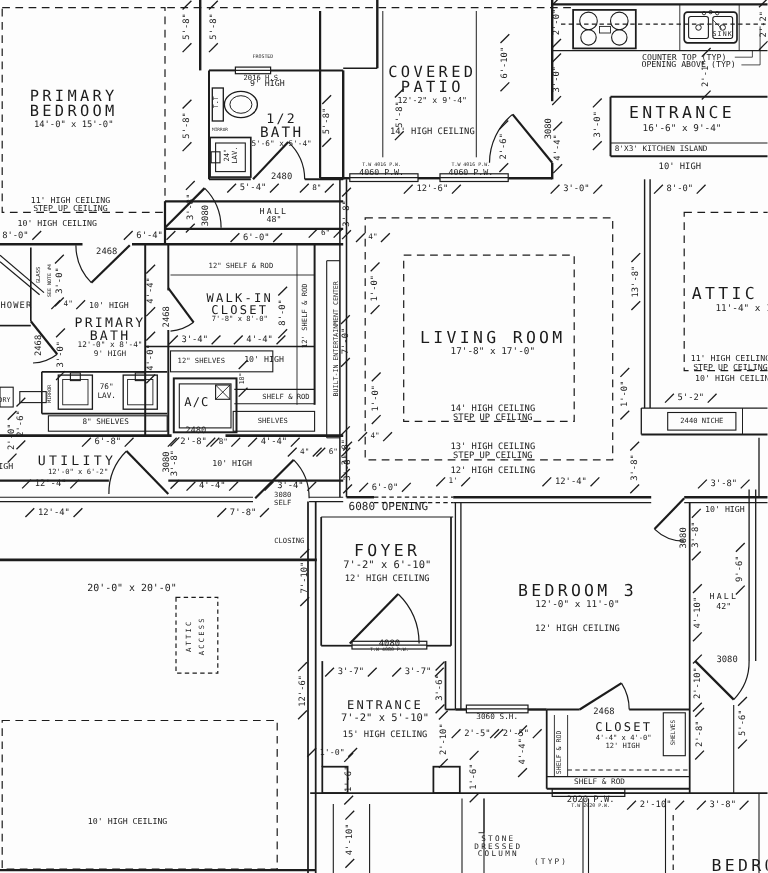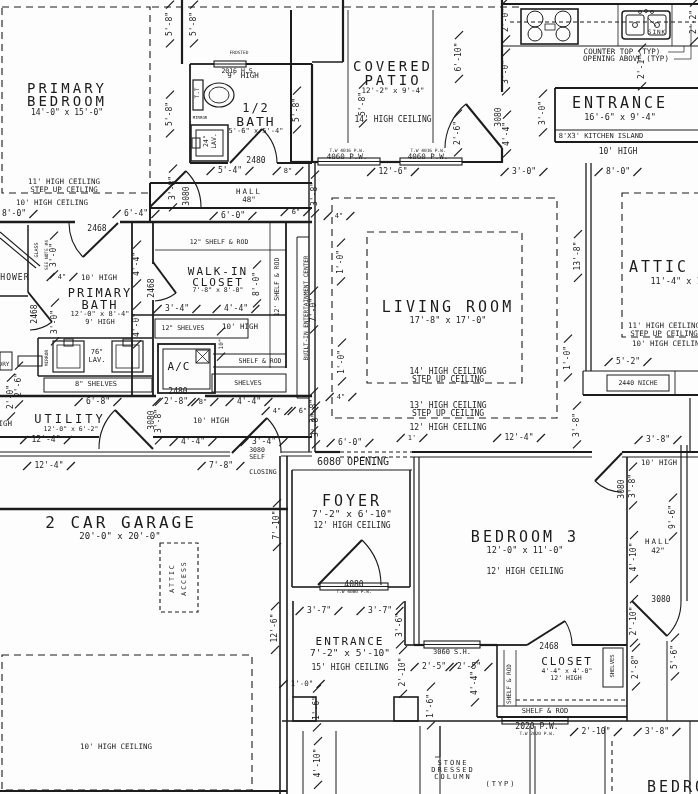--- a/index.html
+++ b/index.html
@@ -550,24 +550,23 @@
       <span class="lbl" style="left: 176px; top: 402px; font-size: 8px; transform: translate(-50%, -50%);">2'-8"</span>
       <span class="lbl" style="left: 203px; top: 402px; font-size: 7px; transform: translate(-50%, -50%);">8"</span>
       <span class="lbl" style="left: 249px; top: 402px; font-size: 8px; transform: translate(-50%, -50%);">4'-4"</span>
       <span class="lbl" style="left: 277px; top: 411px; font-size: 7px; transform: translate(-50%, -50%);">4"</span>
       <span class="lbl" style="left: 303px; top: 411px; font-size: 7px; transform: translate(-50%, -50%);">6"</span>
       <span class="lbl" style="left: 211px; top: 421px; font-size: 7.5px; transform: translate(-50%, -50%);">10' HIGH</span>
       <span class="lbl" style="left: 193px; top: 442px; font-size: 8px; transform: translate(-50%, -50%);">4'-4"</span>
       <span class="lbl" style="left: 264px; top: 442px; font-size: 8px; transform: translate(-50%, -50%);">3'-4"</span>
       <span class="lbl" style="left: 257px; top: 450px; font-size: 6.5px; transform: translate(-50%, -50%);">3080</span>
       <span class="lbl" style="left: 257px; top: 457px; font-size: 6.5px; transform: translate(-50%, -50%);">SELF</span>
-      <span class="lbl" style="left: 263px; top: 472px; font-size: 6.5px; transform: translate(-50%, -50%);">CLOSING</span>
+      <span class="lbl" style="left: 263px; top: 492px; font-size: 6.5px; transform: translate(-50%, -50%);">CLOSING</span>
       <span class="lbl" style="left: 221px; top: 466px; font-size: 8px; transform: translate(-50%, -50%);">7'-8"</span>
       <span class="lbl" style="left: 316px; top: 425px; font-size: 8px; transform: translate(-50%, -50%) rotate(-90deg);">3'-8"</span>
-      <span class="lbl" style="left: 121px; top: 523px; font-size: 16px; letter-spacing: 3px; transform: translate(-50%, -50%);">2 CAR GARAGE</span>
       <span class="lbl" style="left: 120px; top: 536px; font-size: 9px; transform: translate(-50%, -50%);">20'-0" x 20'-0"</span>
       <span class="lbl" style="left: 172px; top: 578px; font-size: 6.5px; letter-spacing: 2px; transform: translate(-50%, -50%) rotate(-90deg);">ATTIC</span>
       <span class="lbl" style="left: 184px; top: 578px; font-size: 6.5px; letter-spacing: 2px; transform: translate(-50%, -50%) rotate(-90deg);">ACCESS</span>
       <span class="lbl" style="left: 277px; top: 525px; font-size: 8px; transform: translate(-50%, -50%) rotate(-90deg);">7'-10"</span>
       <span class="lbl" style="left: 275px; top: 628px; font-size: 8px; transform: translate(-50%, -50%) rotate(-90deg);">12'-6"</span>
       <span class="lbl" style="left: 116px; top: 747px; font-size: 7.5px; transform: translate(-50%, -50%);">10' HIGH CEILING</span>
       <span class="lbl" style="left: 353px; top: 462px; font-size: 10px; transform: translate(-50%, -50%);">6080 OPENING</span>
       <span class="lbl" style="left: 352px; top: 501px; font-size: 15px; letter-spacing: 3px; transform: translate(-50%, -50%);">FOYER</span>
       <span class="lbl" style="left: 352px; top: 514px; font-size: 9.5px; transform: translate(-50%, -50%);">7'-2" x 6'-10"</span>
       <span class="lbl" style="left: 352px; top: 526px; font-size: 8px; transform: translate(-50%, -50%);">12' HIGH CEILING</span>

